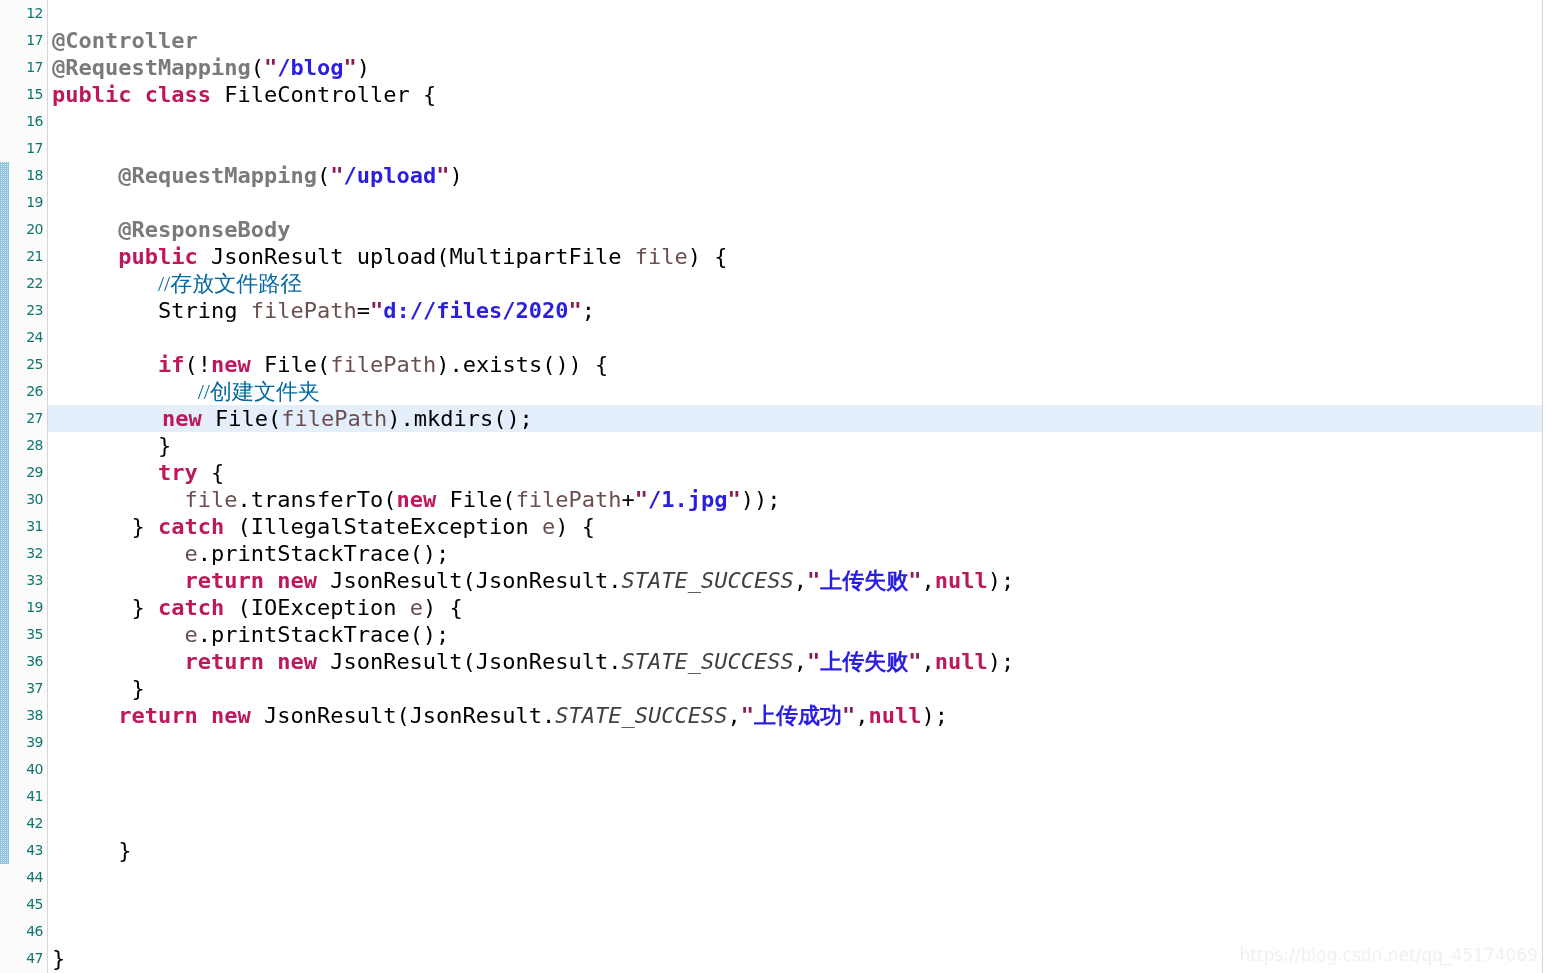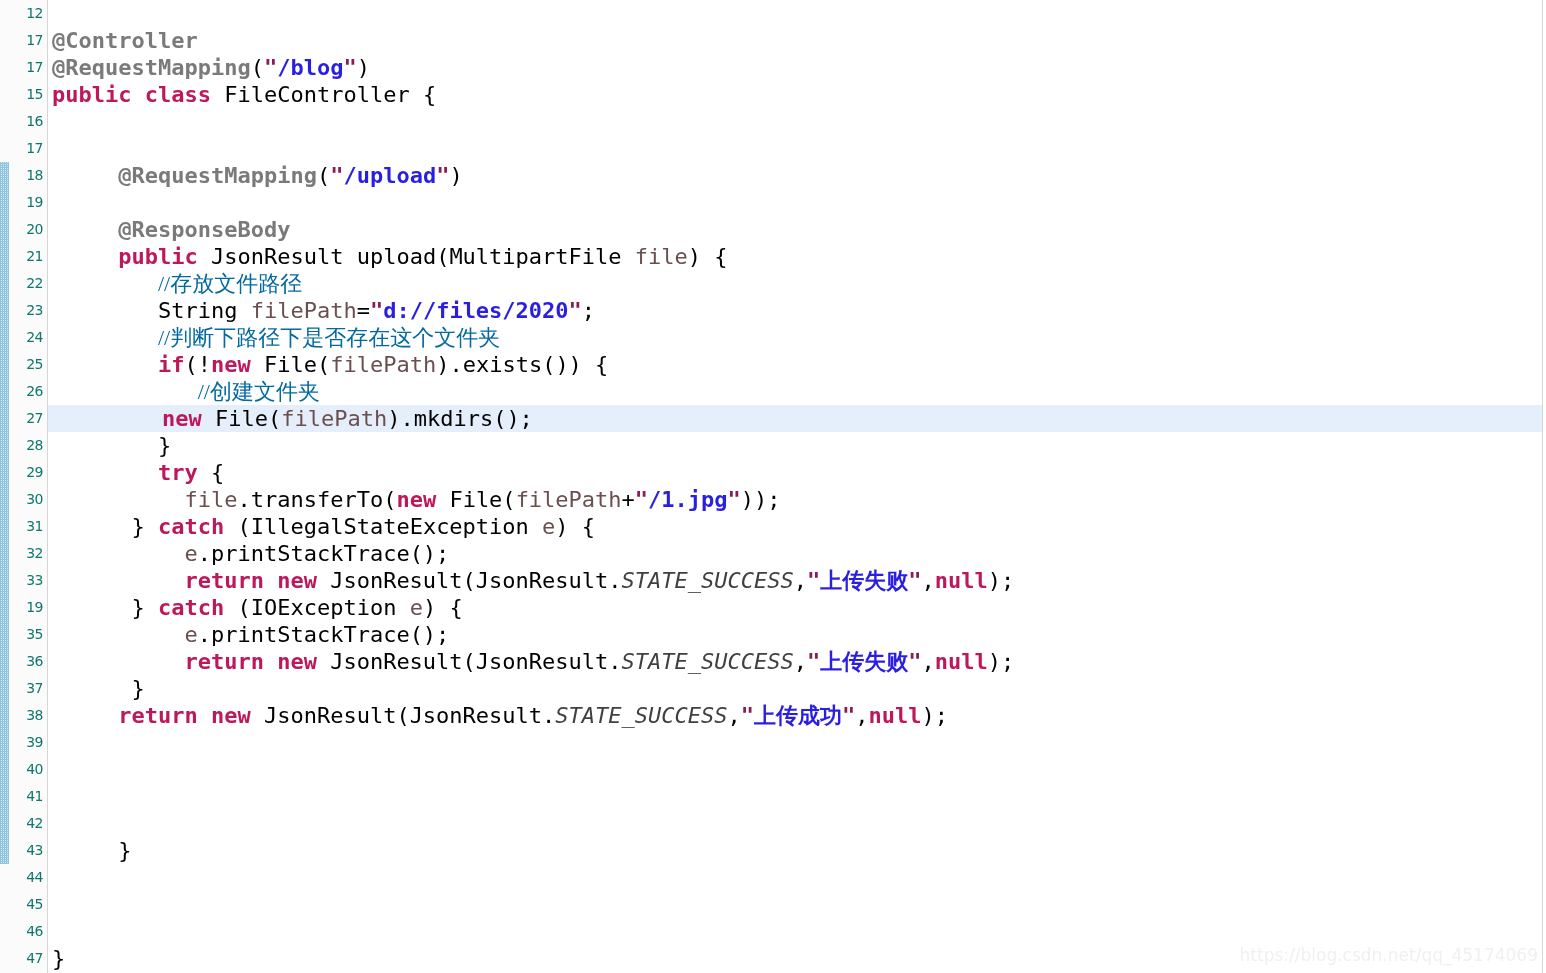--- a/index.html
+++ b/index.html
@@ -201,21 +201,21 @@
       <div class="code-line"><span class="ann">@RequestMapping</span><span class="plain">(</span><span class="quo">"</span><span class="str">/blog</span><span class="quo">"</span><span class="plain">)</span></div>
       <div class="code-line"><span class="kw">public class</span><span class="plain"> FileController {</span></div>
       <div class="code-line">&nbsp;</div>
       <div class="code-line">&nbsp;</div>
       <div class="code-line"><span class="plain">     </span><span class="ann">@RequestMapping</span><span class="plain">(</span><span class="quo">"</span><span class="str">/upload</span><span class="quo">"</span><span class="plain">)</span></div>
       <div class="code-line">&nbsp;</div>
       <div class="code-line"><span class="plain">     </span><span class="ann">@ResponseBody</span></div>
       <div class="code-line"><span class="plain">     </span><span class="kw">public</span><span class="plain"> JsonResult upload(MultipartFile </span><span class="var">file</span><span class="plain">) {</span></div>
       <div class="code-line"><span class="plain">        </span><span class="cmt">//存放文件路径</span></div>
       <div class="code-line"><span class="plain">        String </span><span class="var">filePath</span><span class="plain">=</span><span class="quo">"</span><span class="str">d://files/2020</span><span class="quo">"</span><span class="plain">;</span></div>
-      <div class="code-line"><span class="plain">        </span><span class="cmt">//判断下路径下是否存在这个文件夹</span></div>
+      <div class="code-line"><span class="plain">        </span></div>
       <div class="code-line"><span class="plain">        </span><span class="kw">if</span><span class="plain">(!</span><span class="kw">new</span><span class="plain"> File(</span><span class="var">filePath</span><span class="plain">).exists()) {</span></div>
       <div class="code-line"><span class="plain">           </span><span class="cmt">//创建文件夹</span></div>
       <div class="code-line current"><span class="plain">        </span><span class="kw">new</span><span class="plain"> File(</span><span class="var">filePath</span><span class="plain">).mkdirs();</span></div>
       <div class="code-line"><span class="plain">        }</span></div>
       <div class="code-line"><span class="plain">        </span><span class="kw">try</span><span class="plain"> {</span></div>
       <div class="code-line"><span class="plain">          </span><span class="var">file</span><span class="plain">.transferTo(</span><span class="kw">new</span><span class="plain"> File(</span><span class="var">filePath</span><span class="plain">+</span><span class="quo">"</span><span class="str">/1.jpg</span><span class="quo">"</span><span class="plain">));</span></div>
       <div class="code-line"><span class="plain">      } </span><span class="kw">catch</span><span class="plain"> (IllegalStateException </span><span class="var">e</span><span class="plain">) {</span></div>
       <div class="code-line"><span class="plain">          </span><span class="var">e</span><span class="plain">.printStackTrace();</span></div>
       <div class="code-line"><span class="plain">          </span><span class="kw">return new</span><span class="plain"> JsonResult(JsonResult.</span><span class="stat">STATE_SUCCESS</span><span class="plain">,</span><span class="quo">"</span><span class="str">上传失败</span><span class="quo">"</span><span class="plain">,</span><span class="kw">null</span><span class="plain">);</span></div>
       <div class="code-line"><span class="plain">      } </span><span class="kw">catch</span><span class="plain"> (IOException </span><span class="var">e</span><span class="plain">) {</span></div>

